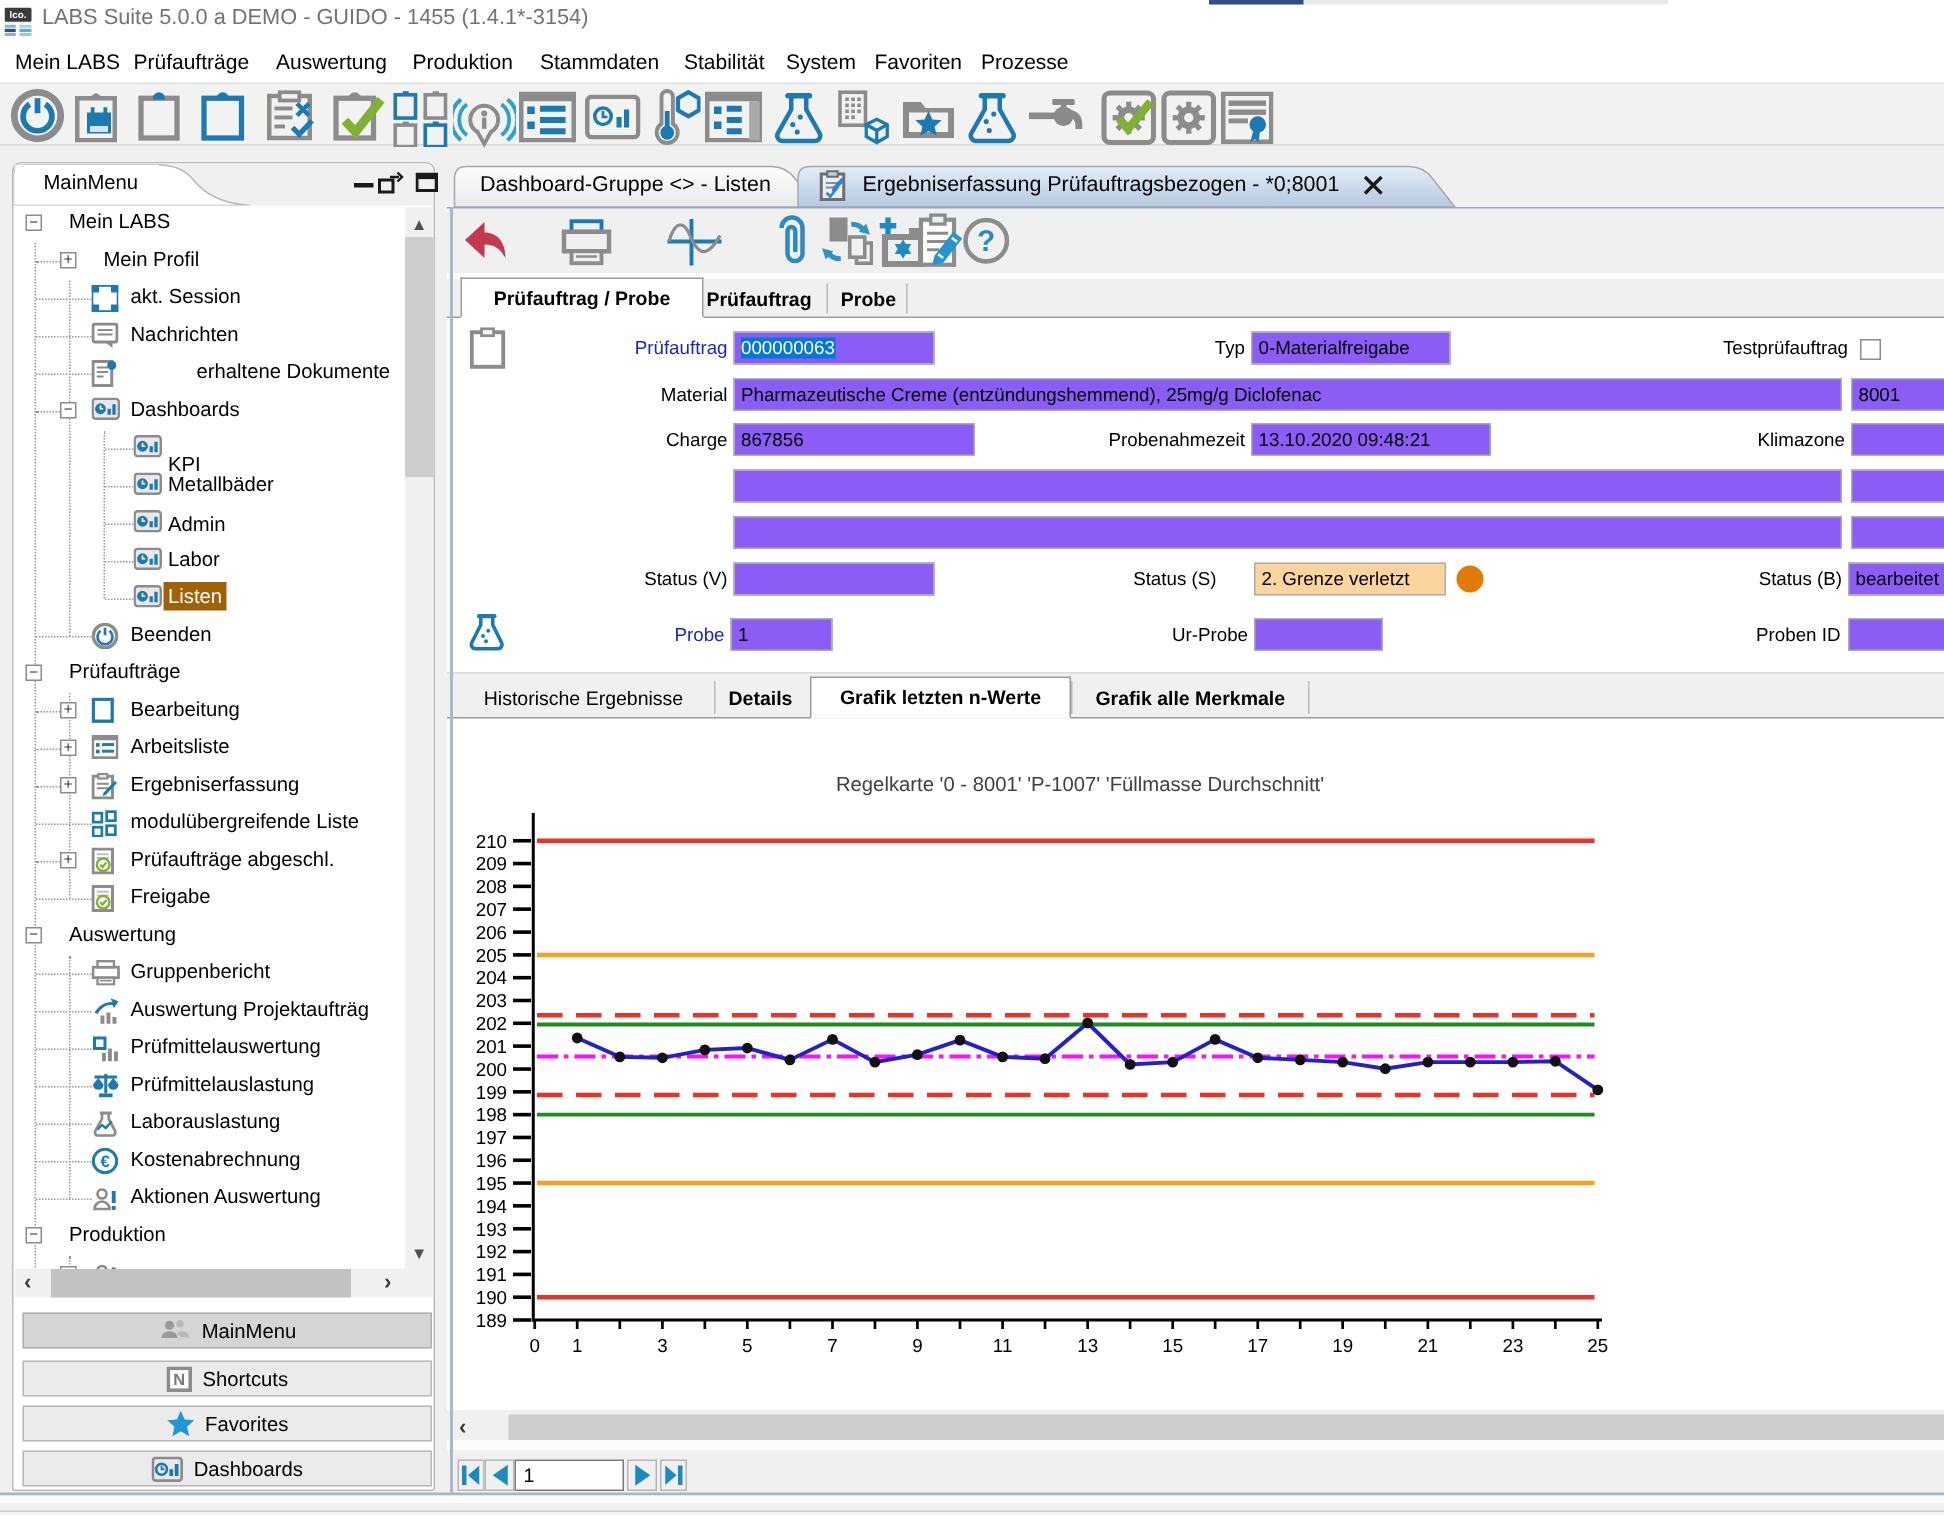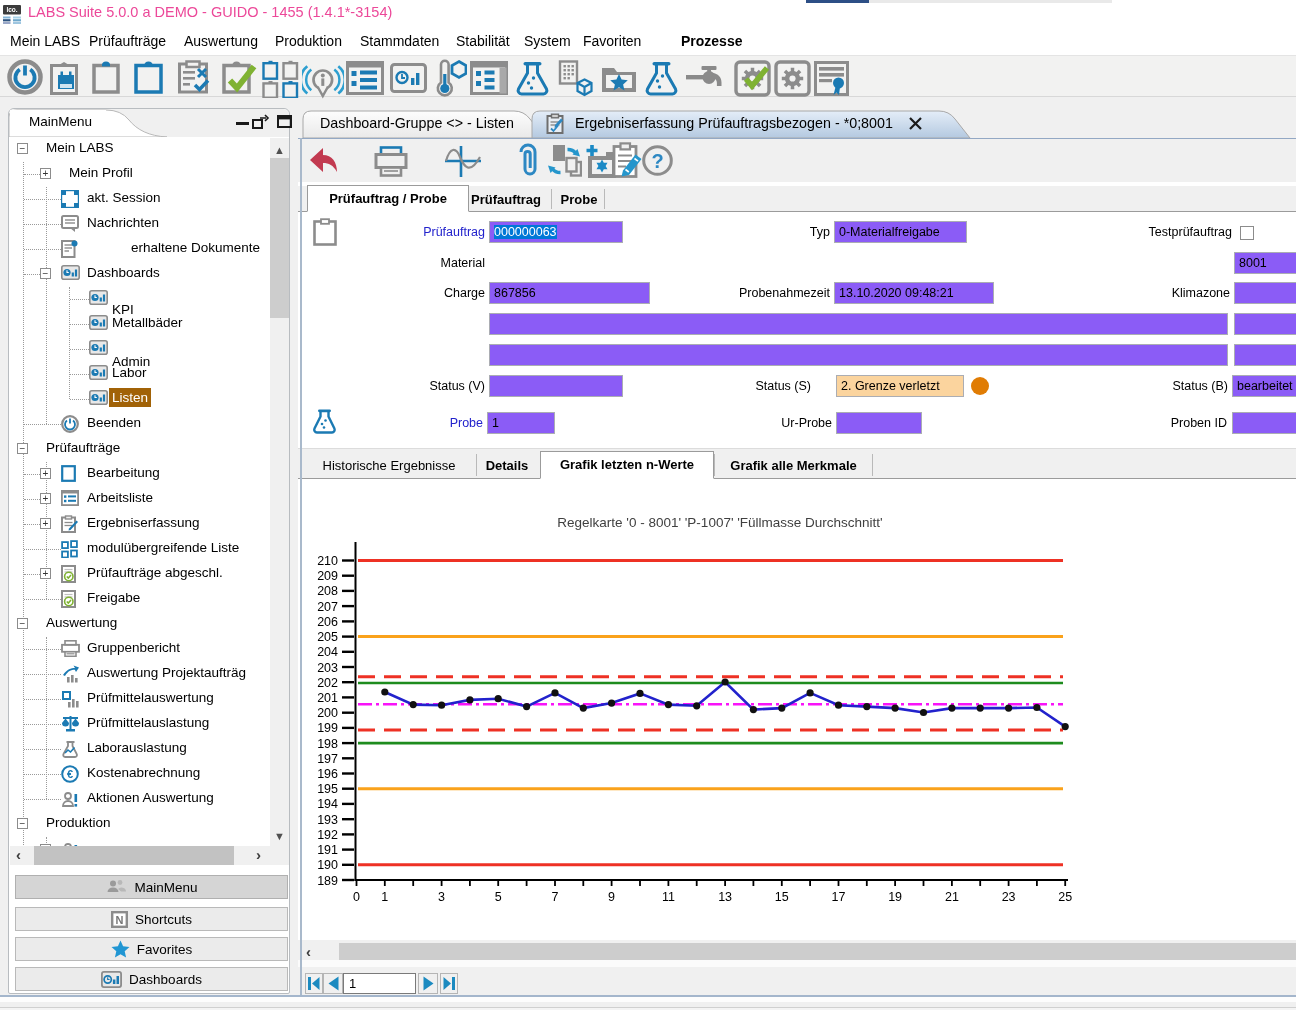--- a/index.html
+++ b/index.html
@@ -17,35 +17,35 @@
   <svg class="abs" style="left:3px;top:5px;" width="19" height="19" viewBox="0 0 19 19">
     <rect x="0" y="0" width="18" height="9.5" rx="1" fill="#3b3b3b"></rect>
     <text x="9" y="7" font-size="6.5" fill="#ffffff" text-anchor="middle" font-family="Liberation Sans" font-weight="bold">lco.</text>
     <rect x="0" y="11.5" width="7.5" height="2" fill="#82b4d8"></rect>
     <rect x="0" y="14.2" width="7.5" height="2.2" fill="#2d5480"></rect>
     <rect x="0" y="17" width="7.5" height="2" fill="#9aa8c8"></rect>
     <rect x="10" y="11.5" width="8" height="2" fill="#a8d2e8"></rect>
     <rect x="10" y="14.2" width="8" height="2.2" fill="#6fa8cc"></rect>
     <rect x="10" y="17" width="8" height="2" fill="#9fc6e0"></rect>
   </svg>
-  <div class="abs" style="left:28px;top:4px;font-size:14.5px;color:#ec4899;">LABS Suite 5.0.0 a DEMO - GUIDO - 1455 (1.4.1*-3154)</div>
+  <div class="abs" style="left:28px;top:4px;font-size:14.5px;color:#737373;">LABS Suite 5.0.0 a DEMO - GUIDO - 1455 (1.4.1*-3154)</div>
   <div class="abs" style="left:806px;top:0;width:306px;height:3px;background:#e9e9e9;"></div>
   <div class="abs" style="left:806px;top:0;width:63px;height:3px;background:#2d4f86;"></div>
 </div>
 
 <div class="abs" style="left:0;top:28px;width:1296px;height:27px;background:#ffffff;font-size:14px;">
   <div class="abs" style="left:10px;top:5px;">Mein LABS</div>
   <div class="abs" style="left:89px;top:5px;">Prüfaufträge</div>
   <div class="abs" style="left:184px;top:5px;">Auswertung</div>
   <div class="abs" style="left:275px;top:5px;">Produktion</div>
   <div class="abs" style="left:360px;top:5px;">Stammdaten</div>
   <div class="abs" style="left:456px;top:5px;">Stabilität</div>
   <div class="abs" style="left:524px;top:5px;">System</div>
   <div class="abs" style="left:583px;top:5px;">Favoriten</div>
-  <div class="abs" style="left:681px;top:5px;font-weight:bold;">Prozesse</div>
+  <div class="abs" style="left:654px;top:5px;">Prozesse</div>
 </div>
 
 <div id="toolbar1" class="abs" style="left:0;top:55px;width:1296px;height:42px;background:#f2f2f1;border-top:1px solid #e4e4e4;border-bottom:1px solid #d8d8d8;">
 
   <svg class="abs" style="left:7px;top:3px" width="36" height="36" viewBox="0 0 36 36">
     <circle cx="18" cy="18" r="15.5" fill="none" stroke="#8c8c8c" stroke-width="4.5"></circle>
     <path d="M12.8 10.5 a9.6 9.6 0 1 0 10.4 0" fill="none" stroke="#1b7ab3" stroke-width="3.8"></path>
     <line x1="18" y1="6.5" x2="18" y2="16.5" stroke="#1b7ab3" stroke-width="3.8"></line>
   </svg>
 
@@ -319,21 +319,21 @@
 <div class="abs" style="left:60px;top:211px;width:19px;height:0;border-top:1px dotted #9a9a9a;"></div>
 <div class="abs" style="left:79px;top:202px;">
         <svg width="19" height="15" viewBox="0 0 19 15">
           <rect x="0.8" y="0.8" width="17.4" height="13.4" rx="2" fill="#e8e8e8" stroke="#8c8c8c" stroke-width="1.6"></rect>
           <circle cx="6" cy="7.5" r="3.6" fill="#1b7ab3"></circle>
           <path d="M6 5.3 v2.2 h1.8" fill="none" stroke="#fff" stroke-width="1.1"></path>
           <rect x="10.7" y="7.5" width="2.2" height="4" fill="#1b7ab3"></rect>
           <rect x="13.9" y="4.5" width="2.2" height="7" fill="#1b7ab3"></rect>
         </svg>
       </div>
-<div class="abs" style="left:102px;top:216px;font-size:13.5px;white-space:nowrap;">Admin</div>
+<div class="abs" style="left:102px;top:204px;font-size:13.5px;white-space:nowrap;">Admin</div>
 <div class="abs" style="left:60px;top:236px;width:19px;height:0;border-top:1px dotted #9a9a9a;"></div>
 <div class="abs" style="left:79px;top:227px;">
         <svg width="19" height="15" viewBox="0 0 19 15">
           <rect x="0.8" y="0.8" width="17.4" height="13.4" rx="2" fill="#e8e8e8" stroke="#8c8c8c" stroke-width="1.6"></rect>
           <circle cx="6" cy="7.5" r="3.6" fill="#1b7ab3"></circle>
           <path d="M6 5.3 v2.2 h1.8" fill="none" stroke="#fff" stroke-width="1.1"></path>
           <rect x="10.7" y="7.5" width="2.2" height="4" fill="#1b7ab3"></rect>
           <rect x="13.9" y="4.5" width="2.2" height="7" fill="#1b7ab3"></rect>
         </svg>
       </div>
@@ -677,20 +677,21 @@
     </svg>
 
     <div class="lbl" style="left:60px;top:39px;width:127px;color:#2222cc;">Prüfauftrag</div>
     <div class="field" style="left:191px;top:39px;width:134px;"><span style="background:#0078d7;color:#fff;">000000063</span></div>
     <div class="lbl" style="left:480px;top:39px;width:52px;">Typ</div>
     <div class="field" style="left:536px;top:39px;width:133px;">0-Materialfreigabe</div>
     <div class="lbl" style="left:833px;top:39px;width:101px;">Testprüfauftrag</div>
     <div class="abs" style="left:942px;top:44px;width:14px;height:14px;background:#fff;border:1px solid #8c8c8c;"></div>
 
     <div class="lbl" style="left:60px;top:70px;width:127px;">Material</div>
+    <div class="field" style="left:191px;top:70px;width:739px;">Pharmazeutische Creme (entzündungshemmend), 25mg/g Diclofenac</div>
     <div class="field" style="left:936px;top:70px;width:66px;">8001</div>
 
     <div class="lbl" style="left:60px;top:100px;width:127px;">Charge</div>
     <div class="field" style="left:191px;top:100px;width:161px;">867856</div>
     <div class="lbl" style="left:420px;top:100px;width:112px;">Probenahmezeit</div>
     <div class="field" style="left:536px;top:100px;width:160px;">13.10.2020 09:48:21</div>
     <div class="lbl" style="left:833px;top:100px;width:99px;">Klimazone</div>
     <div class="field" style="left:936px;top:100px;width:66px;"></div>
 
     <div class="field" style="left:191px;top:131px;width:739px;"></div>

